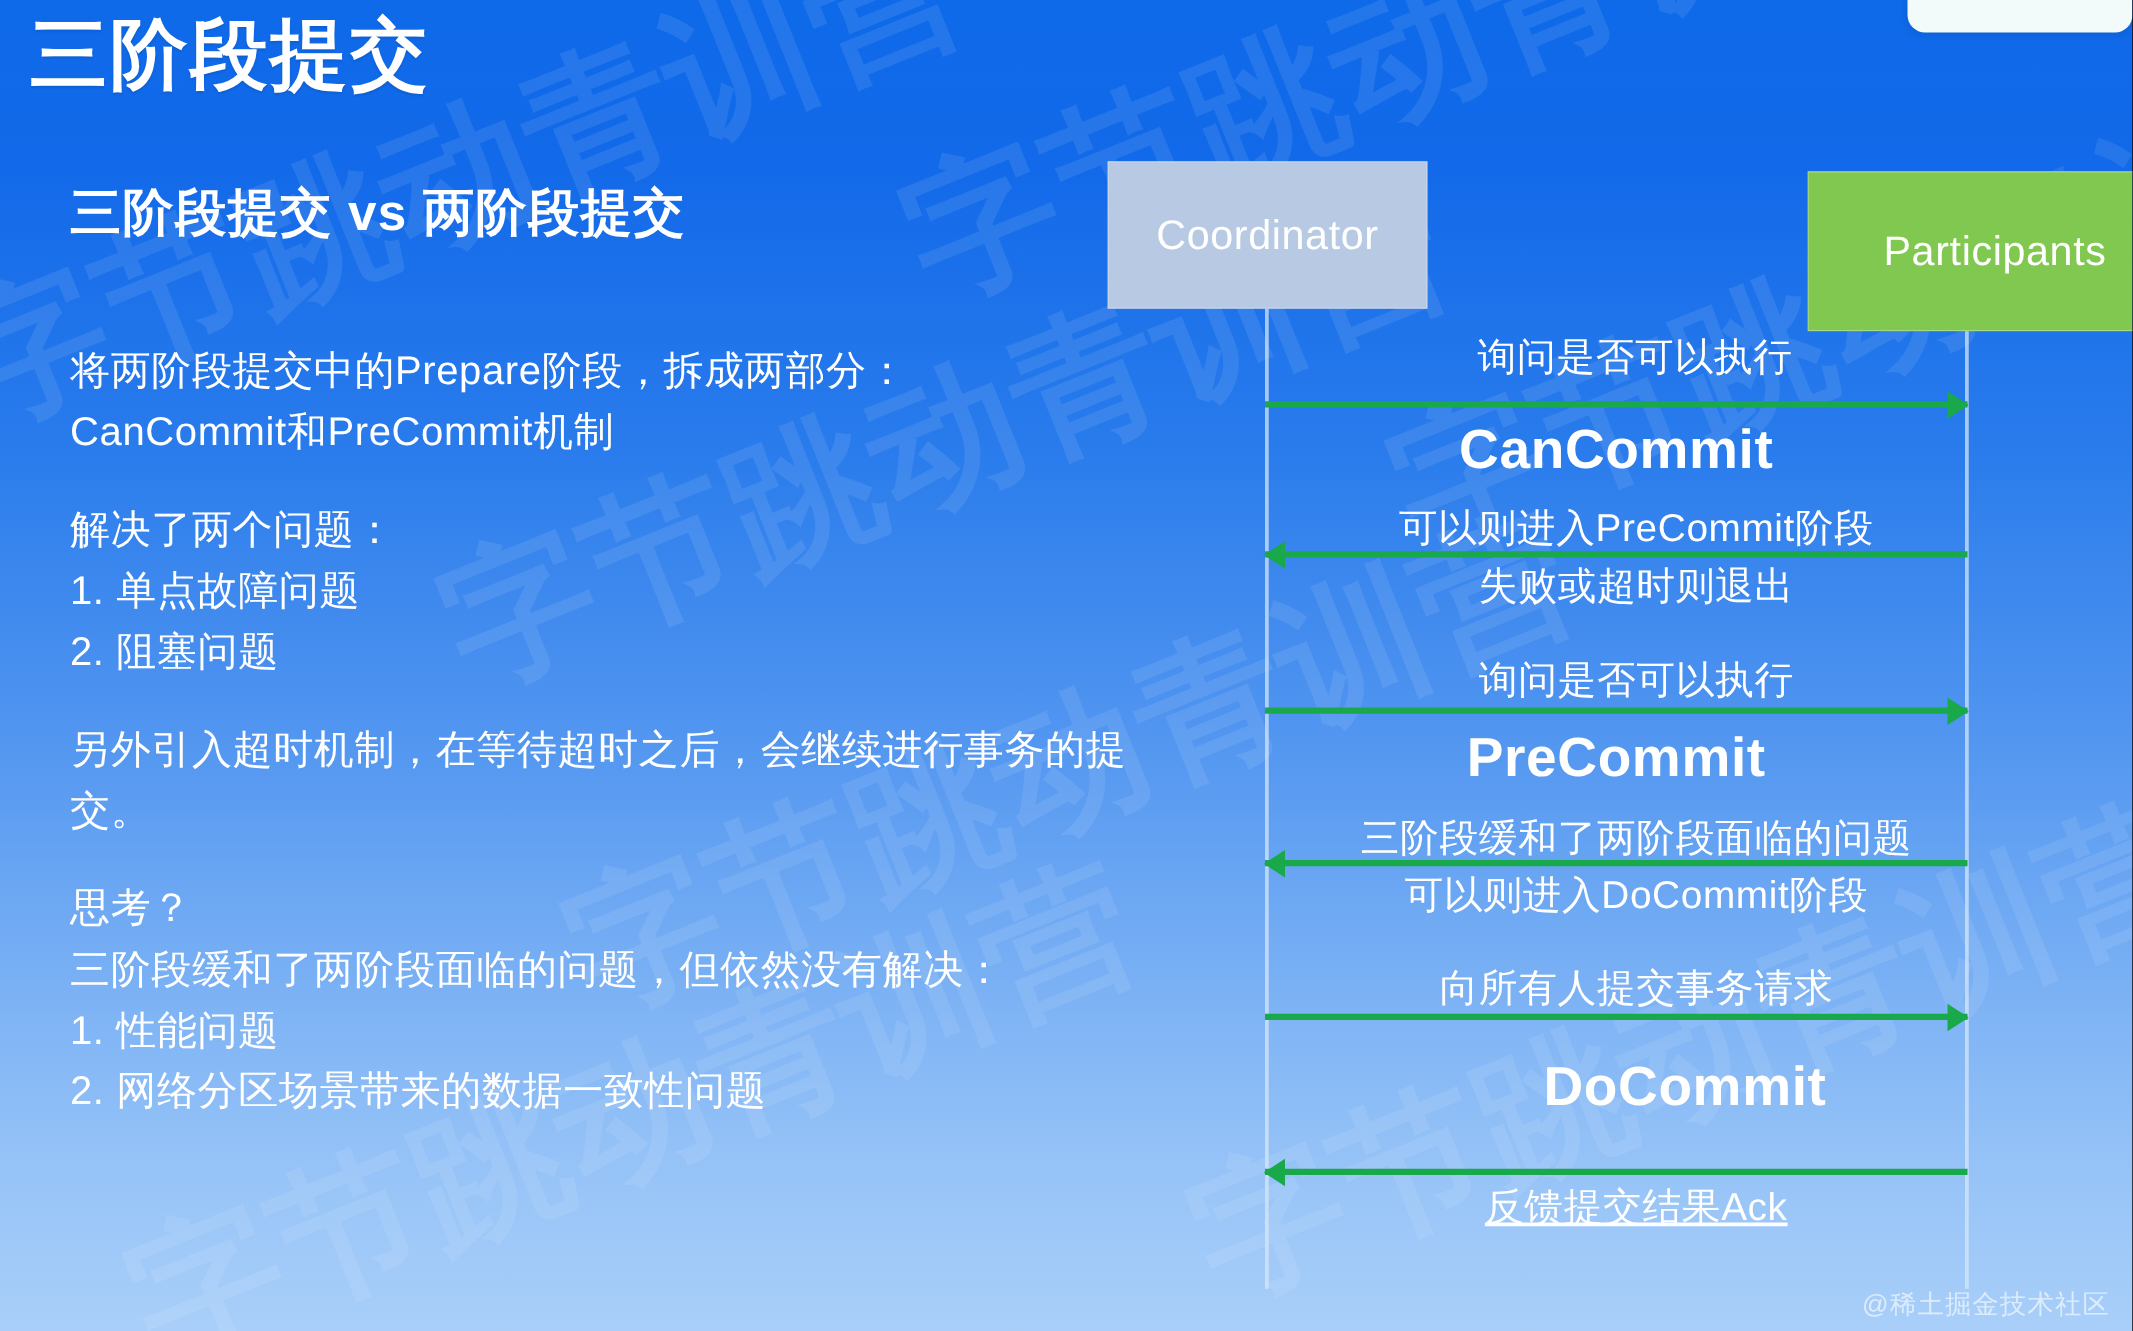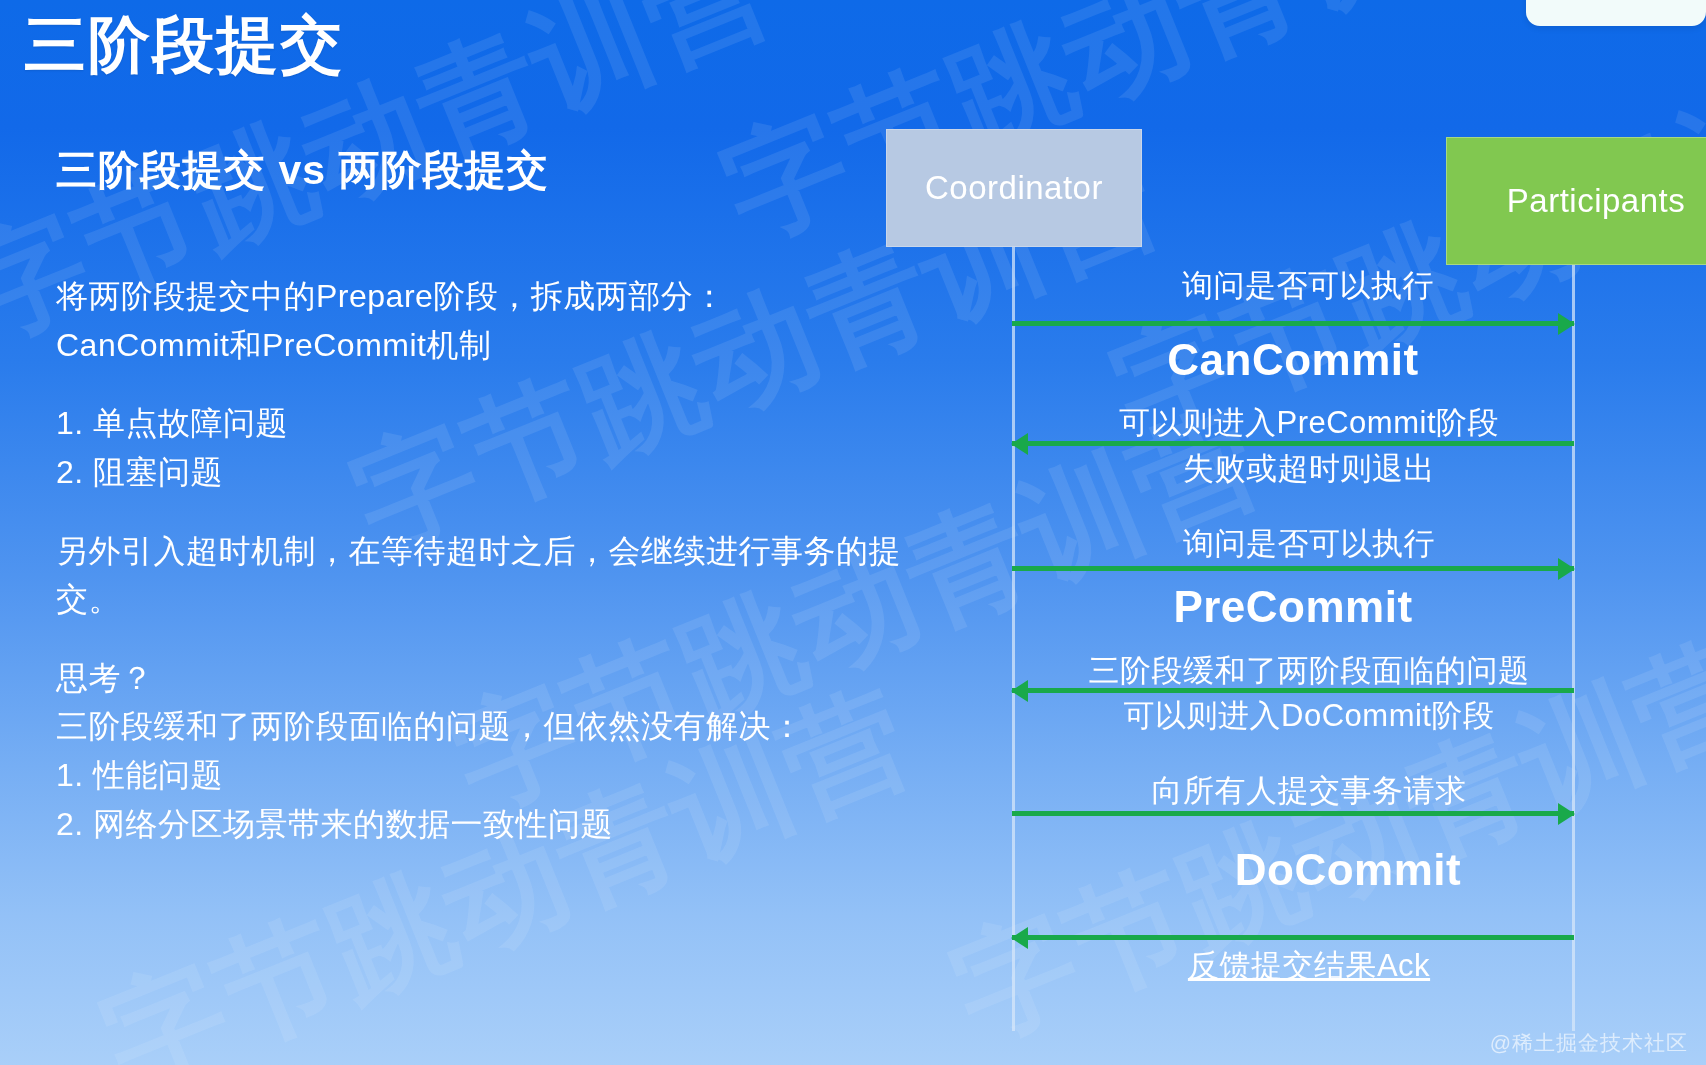--- a/index.html
+++ b/index.html
@@ -191,20 +191,21 @@
 
   <div class="top-pill"></div>
 
   <div class="title">三阶段提交</div>
   <div class="subtitle">三阶段提交 vs 两阶段提交</div>
 
   <div class="body-block">
     <p>将两阶段提交中的Prepare阶段，拆成两部分：</p>
     <p>CanCommit和PreCommit机制</p>
     <div class="spacer"></div>
+    <p>解决了两个问题：</p>
     <p>1. 单点故障问题</p>
     <p>2. 阻塞问题</p>
     <div class="spacer"></div>
     <p>另外引入超时机制，在等待超时之后，会继续进行事务的提交。</p>
     <div class="spacer"></div>
     <p>思考？</p>
     <p>三阶段缓和了两阶段面临的问题，但依然没有解决：</p>
     <p>1. 性能问题</p>
     <p>2. 网络分区场景带来的数据一致性问题</p>
   </div>

